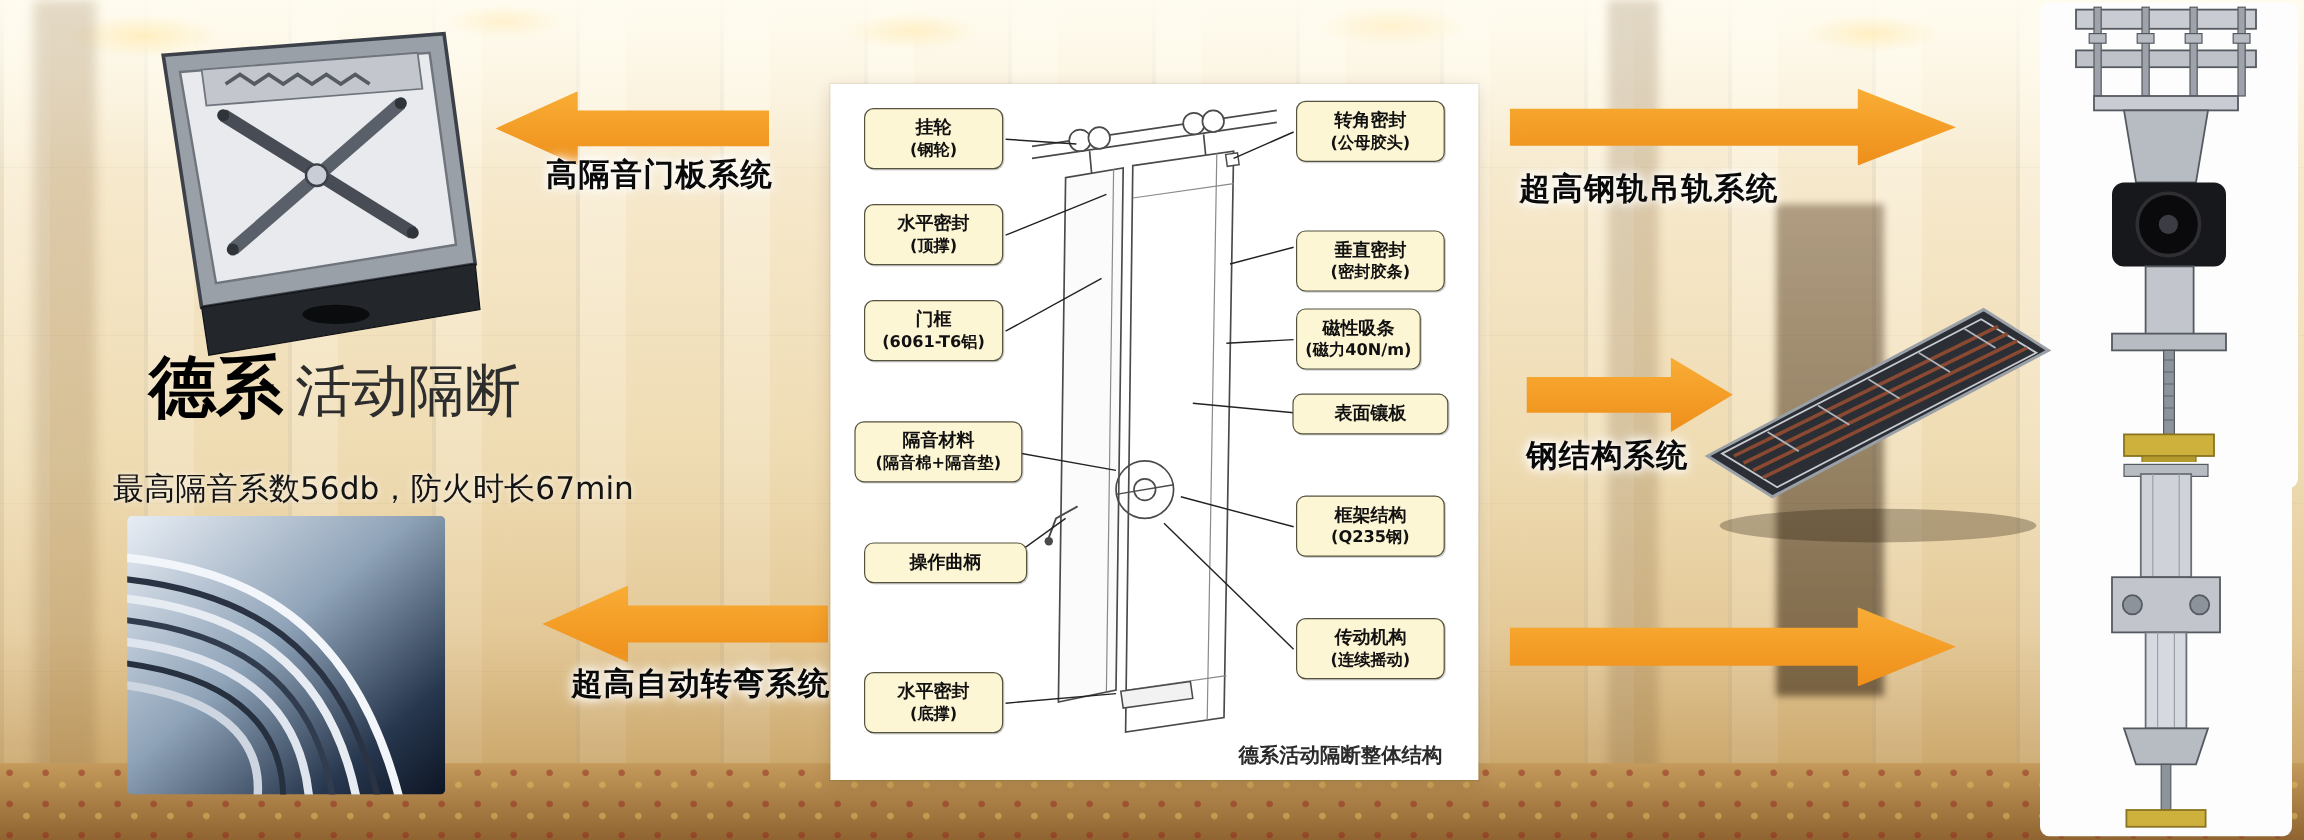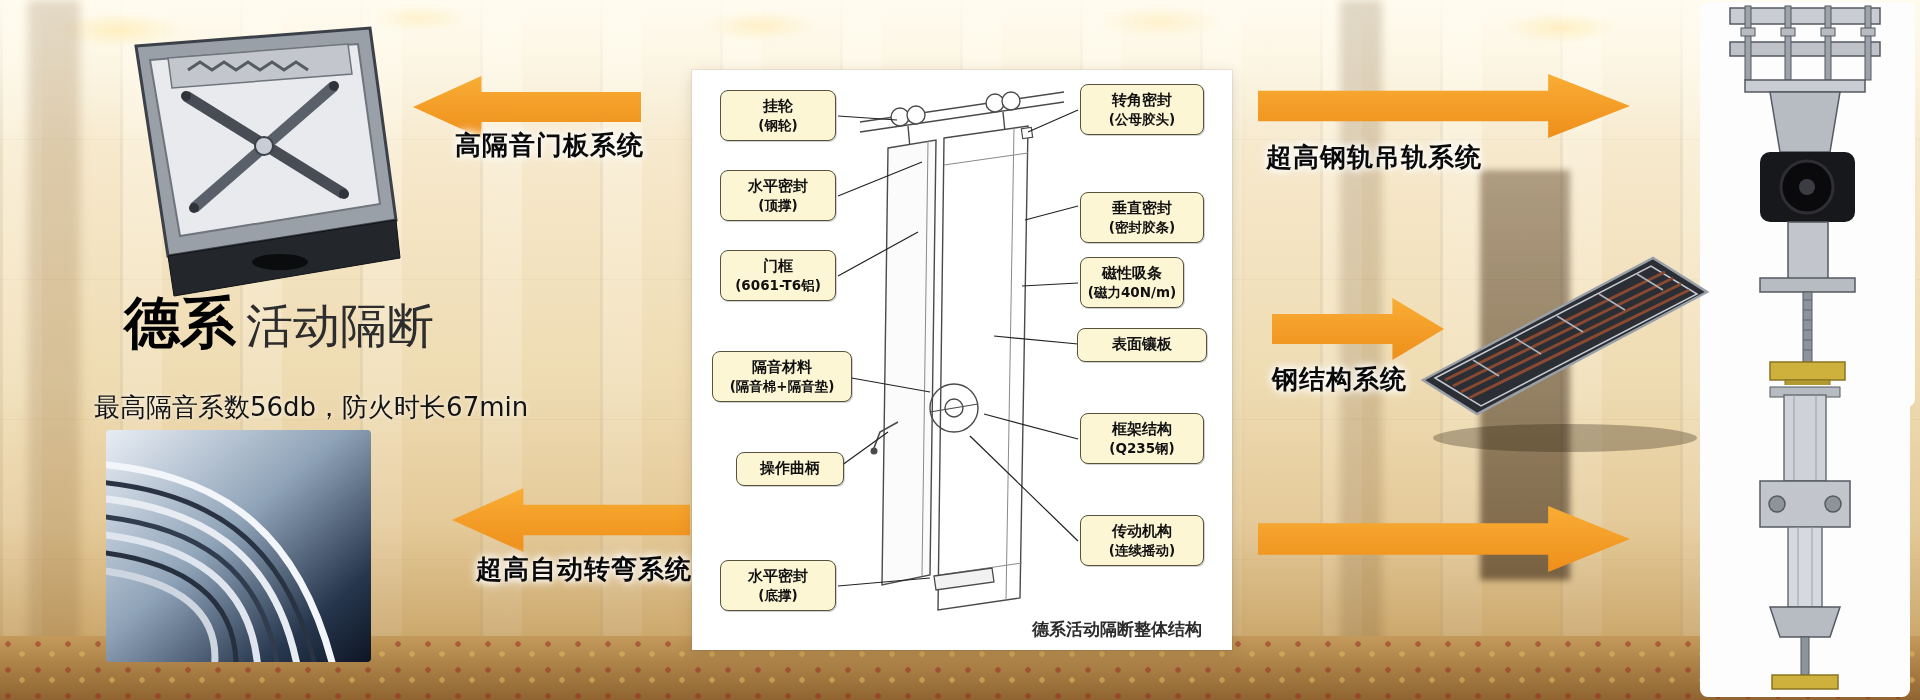--- a/index.html
+++ b/index.html
@@ -190,21 +190,21 @@
       <span class="c2">(顶撑)</span>
     </div>
     <div class="callout" style="left:28px;top:180px;width:116px">
       <span class="c1">门框</span>
       <span class="c2">(6061-T6铝)</span>
     </div>
     <div class="callout" style="left:20px;top:281px;width:140px">
       <span class="c1">隔音材料</span>
       <span class="c2">(隔音棉+隔音垫)</span>
     </div>
-    <div class="callout" style="left:44px;top:382px;width:108px">
+    <div class="callout" style="left:28px;top:382px;width:136px">
       <span class="c1">操作曲柄</span>
       <span class="c2"></span>
     </div>
     <div class="callout" style="left:28px;top:490px;width:116px">
       <span class="c1">水平密封</span>
       <span class="c2">(底撑)</span>
     </div>
 
     <div class="callout" style="left:388px;top:14px;width:124px">
       <span class="c1">转角密封</span>

